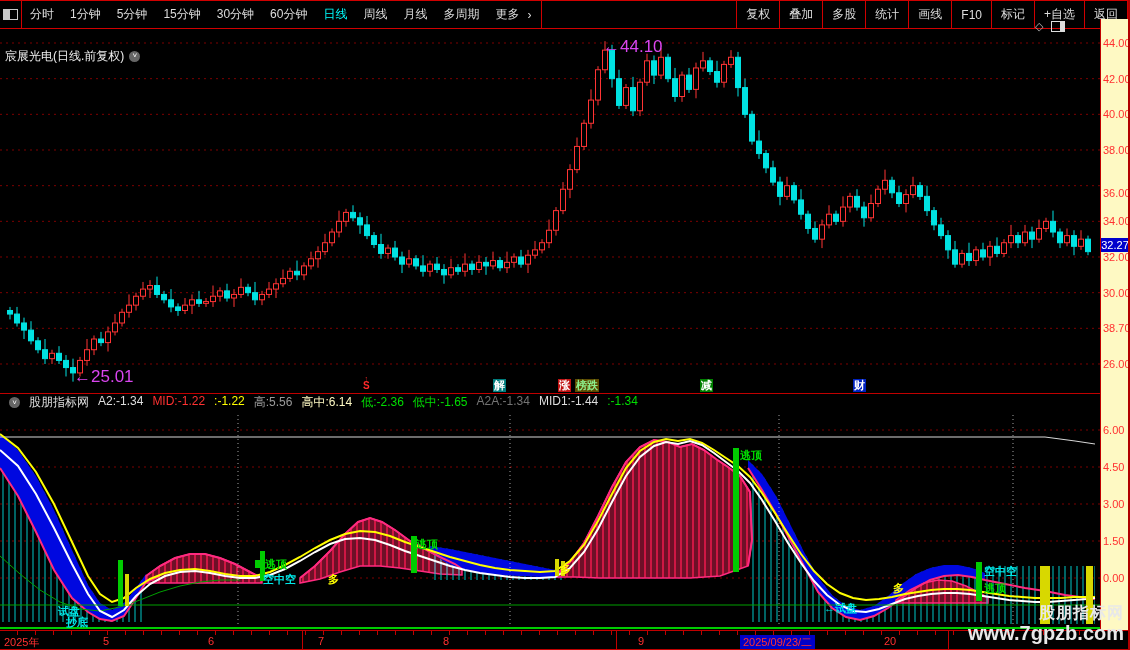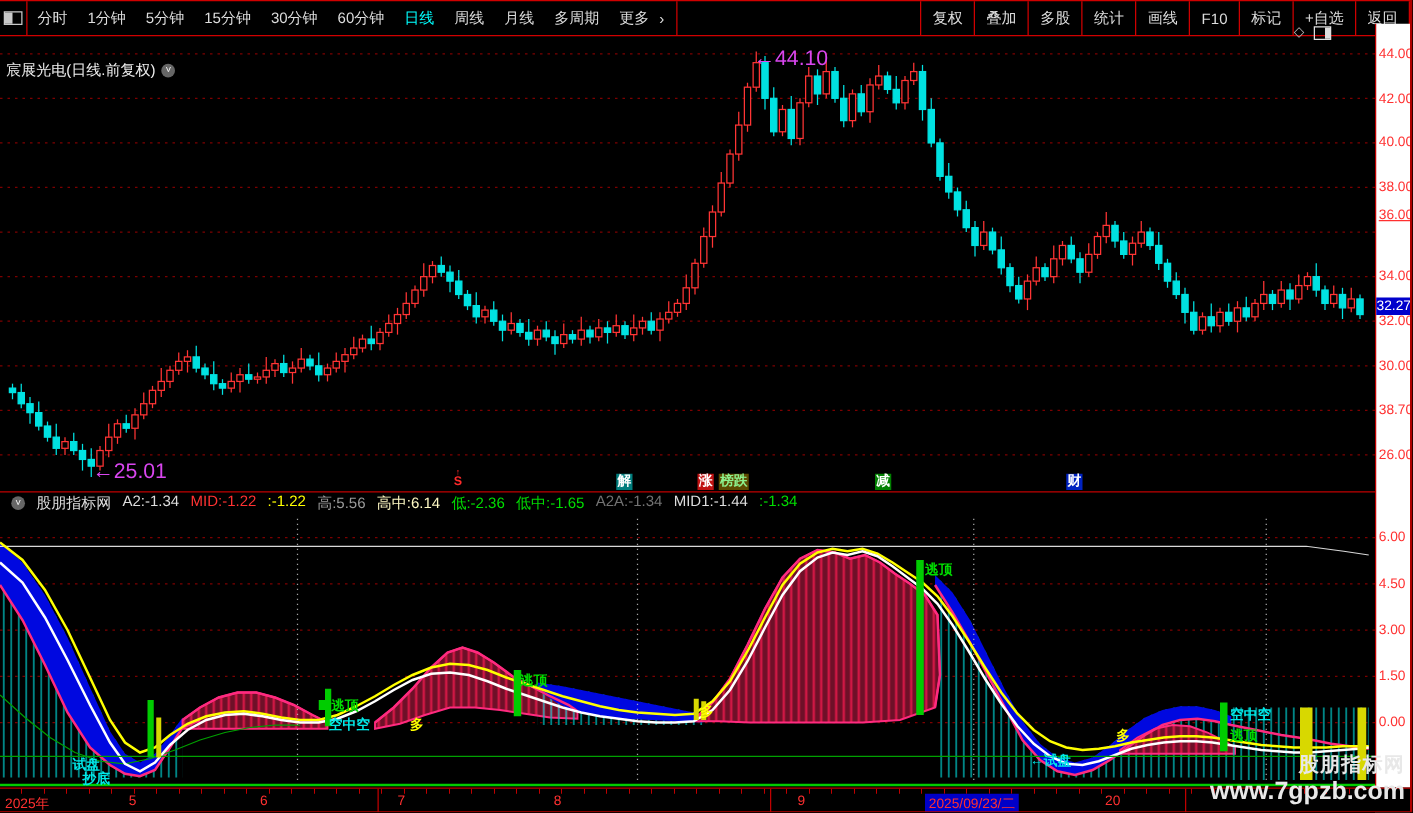--- a/index.html
+++ b/index.html
@@ -23,21 +23,21 @@
   .titlebar{position:absolute;left:0;top:20px;width:1100px;height:14px;display:flex;align-items:center;font-size:12px;color:#eee;padding-left:5px;box-sizing:border-box;margin-top:29px;}
   .circ{display:inline-flex;width:11px;height:11px;border-radius:50%;background:#666;color:#fff;font-size:8px;
         align-items:center;justify-content:center;margin-left:5px;line-height:1;}
   .title-icons{position:absolute;left:1035px;top:20px;display:flex;gap:8px;align-items:center;height:13px;}
   .diam{color:#bbb;font-size:11px;line-height:1;}
   .panelico{width:12px;height:9px;border:1px solid #ddd;position:relative;}
   .panelico::after{content:"";position:absolute;right:0;top:0;width:4px;height:9px;background:#ddd;}
   
   svg.canvas{position:absolute;left:0;top:0;}
   
-  .axiscol{position:absolute;left:1100px;top:19px;width:28px;height:631px;border-left:1px solid #c00000;box-sizing:border-box;background:#ffffff;}
+  .axiscol{position:absolute;left:1100px;top:19px;width:28px;height:631px;border-left:1px solid #c00000;box-sizing:border-box;background:#fef9c3;}
   .axlab{position:absolute;left:2px;font-size:11px;color:#ff3030;white-space:nowrap;}
   .pricetag{position:absolute;left:0;width:28px;height:14px;background:#0000cc;color:#fff;font-size:11px;
             display:flex;align-items:center;justify-content:center;}
   
   .hline{position:absolute;left:0;width:1130px;height:1px;background:#c00000;}
   
   .marker{position:absolute;top:379px;height:13px;line-height:13px;font-size:11px;padding:0 1px;font-weight:bold;}
   .marker-s{position:absolute;top:376px;color:#ff2a2a;font-size:10px;font-weight:bold;text-align:center;line-height:8px;}
   
   .anno{position:absolute;color:#d946ef;font-size:17px;white-space:nowrap;}
@@ -521,21 +521,21 @@
         <span style="color: rgb(0, 221, 0);">:-1.34</span>
       </span>
   </div>
 
   <div class="axiscol">
     <div id="main-axis-labels">
         <div class="axlab" style="top: 18px;">44.00</div>
         <div class="axlab" style="top: 53.666px;">42.00</div>
         <div class="axlab" style="top: 89.332px;">40.00</div>
         <div class="axlab" style="top: 124.998px;">38.00</div>
-        <div class="axlab" style="top: 147px; text-decoration: underline;">36.00</div>
+        <div class="axlab" style="top: 168px;">36.00</div>
         <div class="axlab" style="top: 196.33px;">34.00</div>
         <div class="axlab" style="top: 231.996px;">32.00</div>
         <div class="axlab" style="top: 267.662px;">30.00</div>
         <div class="axlab" style="top: 303.328px;">38.70</div>
         <div class="axlab" style="top: 338.994px;">26.00</div>
       </div>
     <div class="pricetag" style="top:219px;">32.27</div>
     <div id="ind-axis-labels">
         <div class="axlab" style="top: 405px;">6.00</div>
         <div class="axlab" style="top: 442px;">4.50</div>

